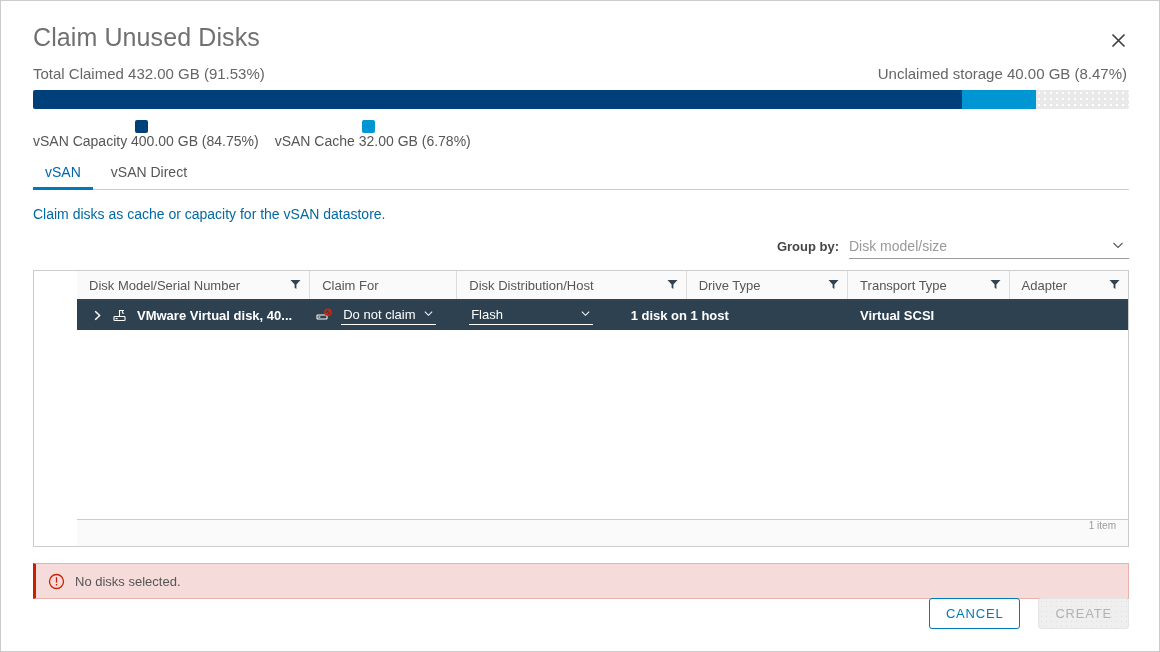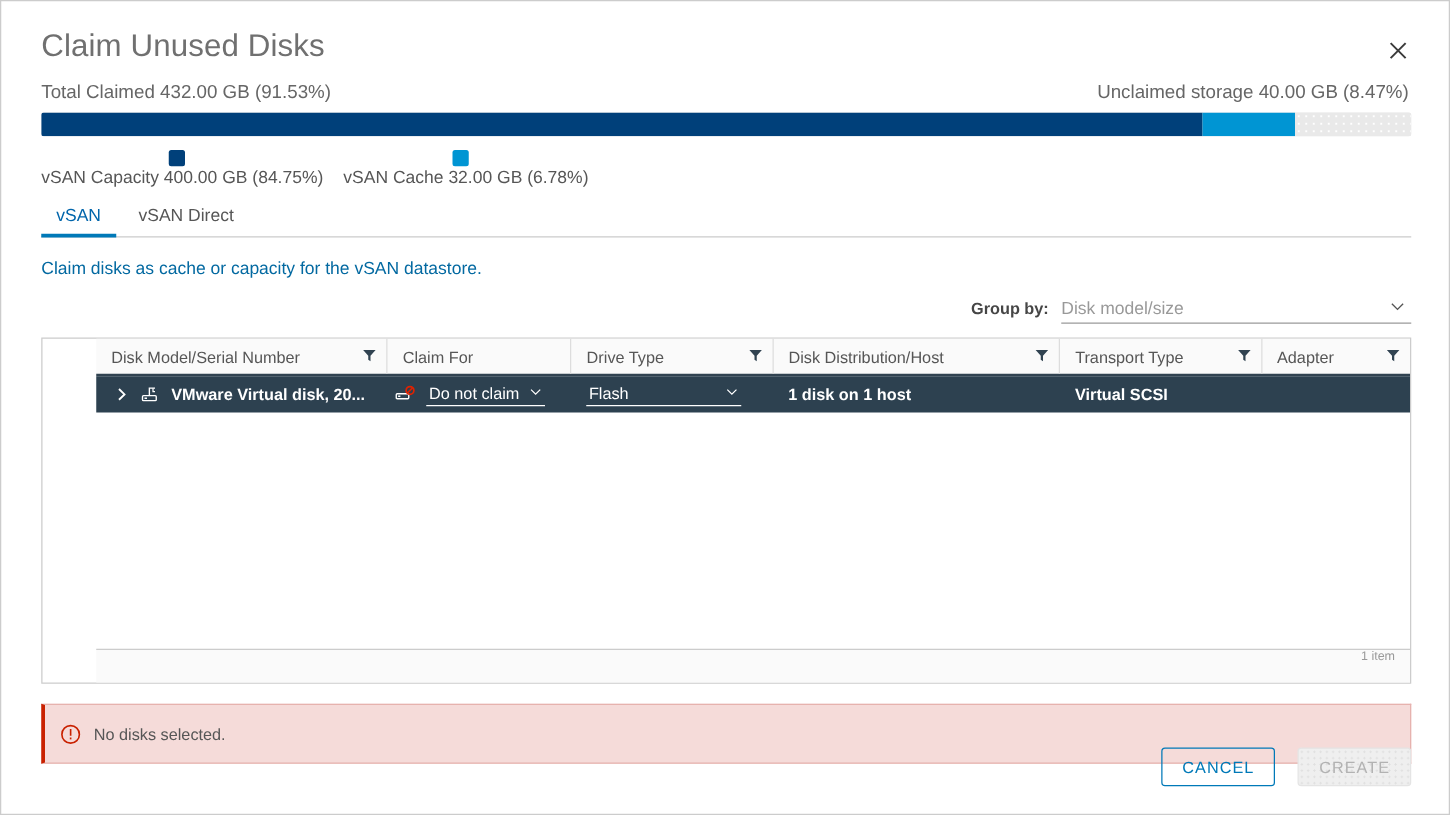--- a/index.html
+++ b/index.html
@@ -261,21 +261,21 @@
     padding-right: 12px;
     font-size: 10px;
     color: #9a9a9a;
   }
 
   
   .alert {
     margin: 16px 32px 0 32px;
     width: 1096px;
     box-sizing: border-box;
-    height: 48px;
+    height: 36px;
     background: #f5dbd9;
     border: 1px solid #e6b2ae;
     border-left: 3px solid #c92100;
     display: flex;
     align-items: center;
     padding-left: 12px;
   }
   .alert .al-icon { margin-right: 10px; display: flex; }
   .alert .al-text { font-size: 13px; color: #565656; }
 
@@ -377,30 +377,30 @@
         <span class="lbl">Disk Model/Serial Number</span>
         <span>
           <svg width="11" height="11" viewBox="0 0 11 11" aria-hidden="true">
               <path d="M0.5 1 L10.5 1 L6.4 5.6 L6.4 10 L4.6 8.7 L4.6 5.6 Z" fill="#314351"></path>
             </svg>
         </span>
       </div>
       <div class="th" style="width:153px">
         <span class="lbl">Claim For</span>
       </div>
-      <div class="th" style="width:168px">
-        <span class="lbl">Drive Type</span>
+      <div class="th" style="width:239px">
+        <span class="lbl">Disk Distribution/Host</span>
         <span>
           <svg width="11" height="11" viewBox="0 0 11 11" aria-hidden="true">
               <path d="M0.5 1 L10.5 1 L6.4 5.6 L6.4 10 L4.6 8.7 L4.6 5.6 Z" fill="#314351"></path>
             </svg>
         </span>
       </div>
-      <div class="th" style="width:239px">
-        <span class="lbl">Disk Distribution/Host</span>
+      <div class="th" style="width:168px">
+        <span class="lbl">Drive Type</span>
         <span>
           <svg width="11" height="11" viewBox="0 0 11 11" aria-hidden="true">
               <path d="M0.5 1 L10.5 1 L6.4 5.6 L6.4 10 L4.6 8.7 L4.6 5.6 Z" fill="#314351"></path>
             </svg>
         </span>
       </div>
       <div class="th" style="width:168px">
         <span class="lbl">Transport Type</span>
         <span>
           <svg width="11" height="11" viewBox="0 0 11 11" aria-hidden="true">
@@ -427,21 +427,21 @@
             </svg>
           </span>
           <span class="disk-icon">
             <svg width="17" height="17" viewBox="0 0 17 17" aria-hidden="true">
               <rect x="3" y="9.5" width="11" height="4" rx="0.8" stroke="#ffffff" stroke-width="1.1" fill="none"></rect>
               <path d="M8.5 9.5 L8.5 3.5 L13 3.5" stroke="#ffffff" stroke-width="1.1" fill="none"></path>
               <path d="M11.4 3.5 L11.4 6.2 L13 6.2" stroke="#ffffff" stroke-width="1" fill="none"></path>
               <rect x="4.6" y="11" width="2" height="1.2" fill="#ffffff"></rect>
             </svg>
           </span>
-          <span class="row-text">VMware Virtual disk, 20...</span>
+          <span class="row-text">VMware Virtual disk, 40...</span>
         </div>
 
         <div class="td" style="width:153px;padding-left:6px">
           <span class="disk-icon">
             <svg width="16" height="16" viewBox="0 0 16 16" aria-hidden="true">
               <rect x="1" y="7" width="10" height="4" rx="0.8" stroke="#ffffff" stroke-width="1.1" fill="none"></rect>
               <rect x="2.5" y="8.4" width="1.8" height="1.2" fill="#ffffff"></rect>
               <circle cx="12" cy="4.3" r="3.1" fill="none" stroke="#e02200" stroke-width="1.4"></circle>
               <path d="M9.9 6.4 L14.1 2.2" stroke="#e02200" stroke-width="1.4"></path>
             </svg>

